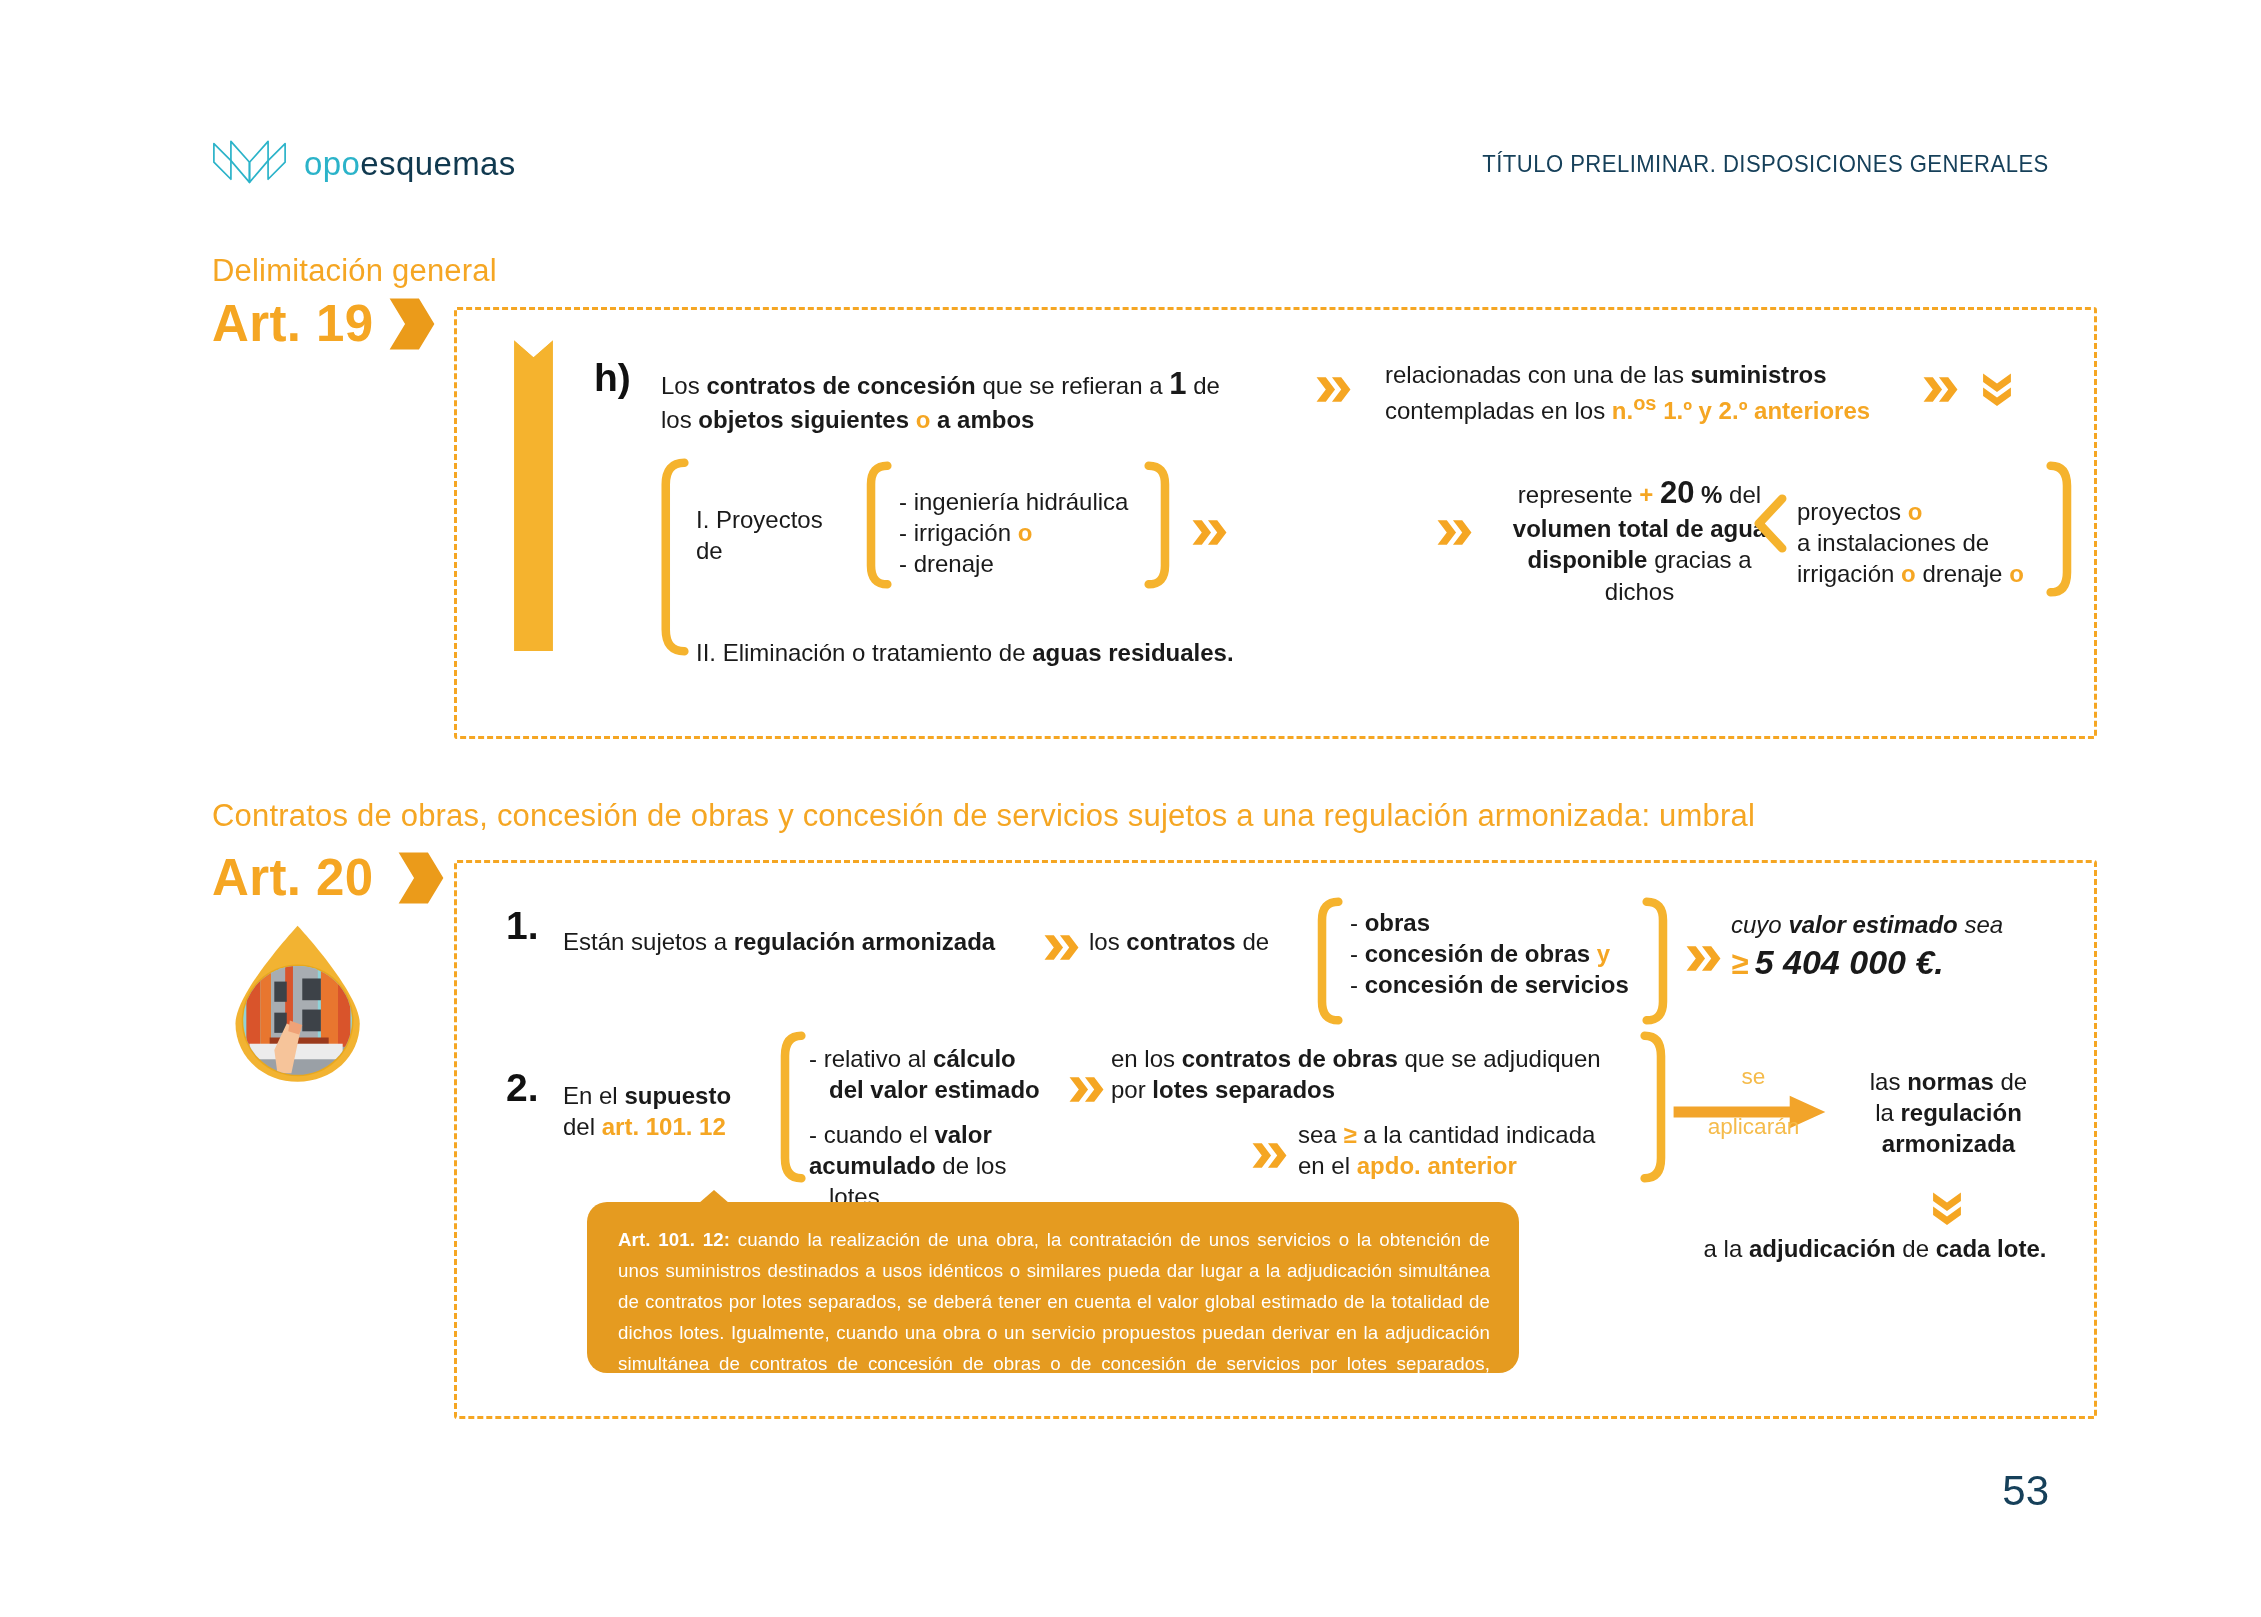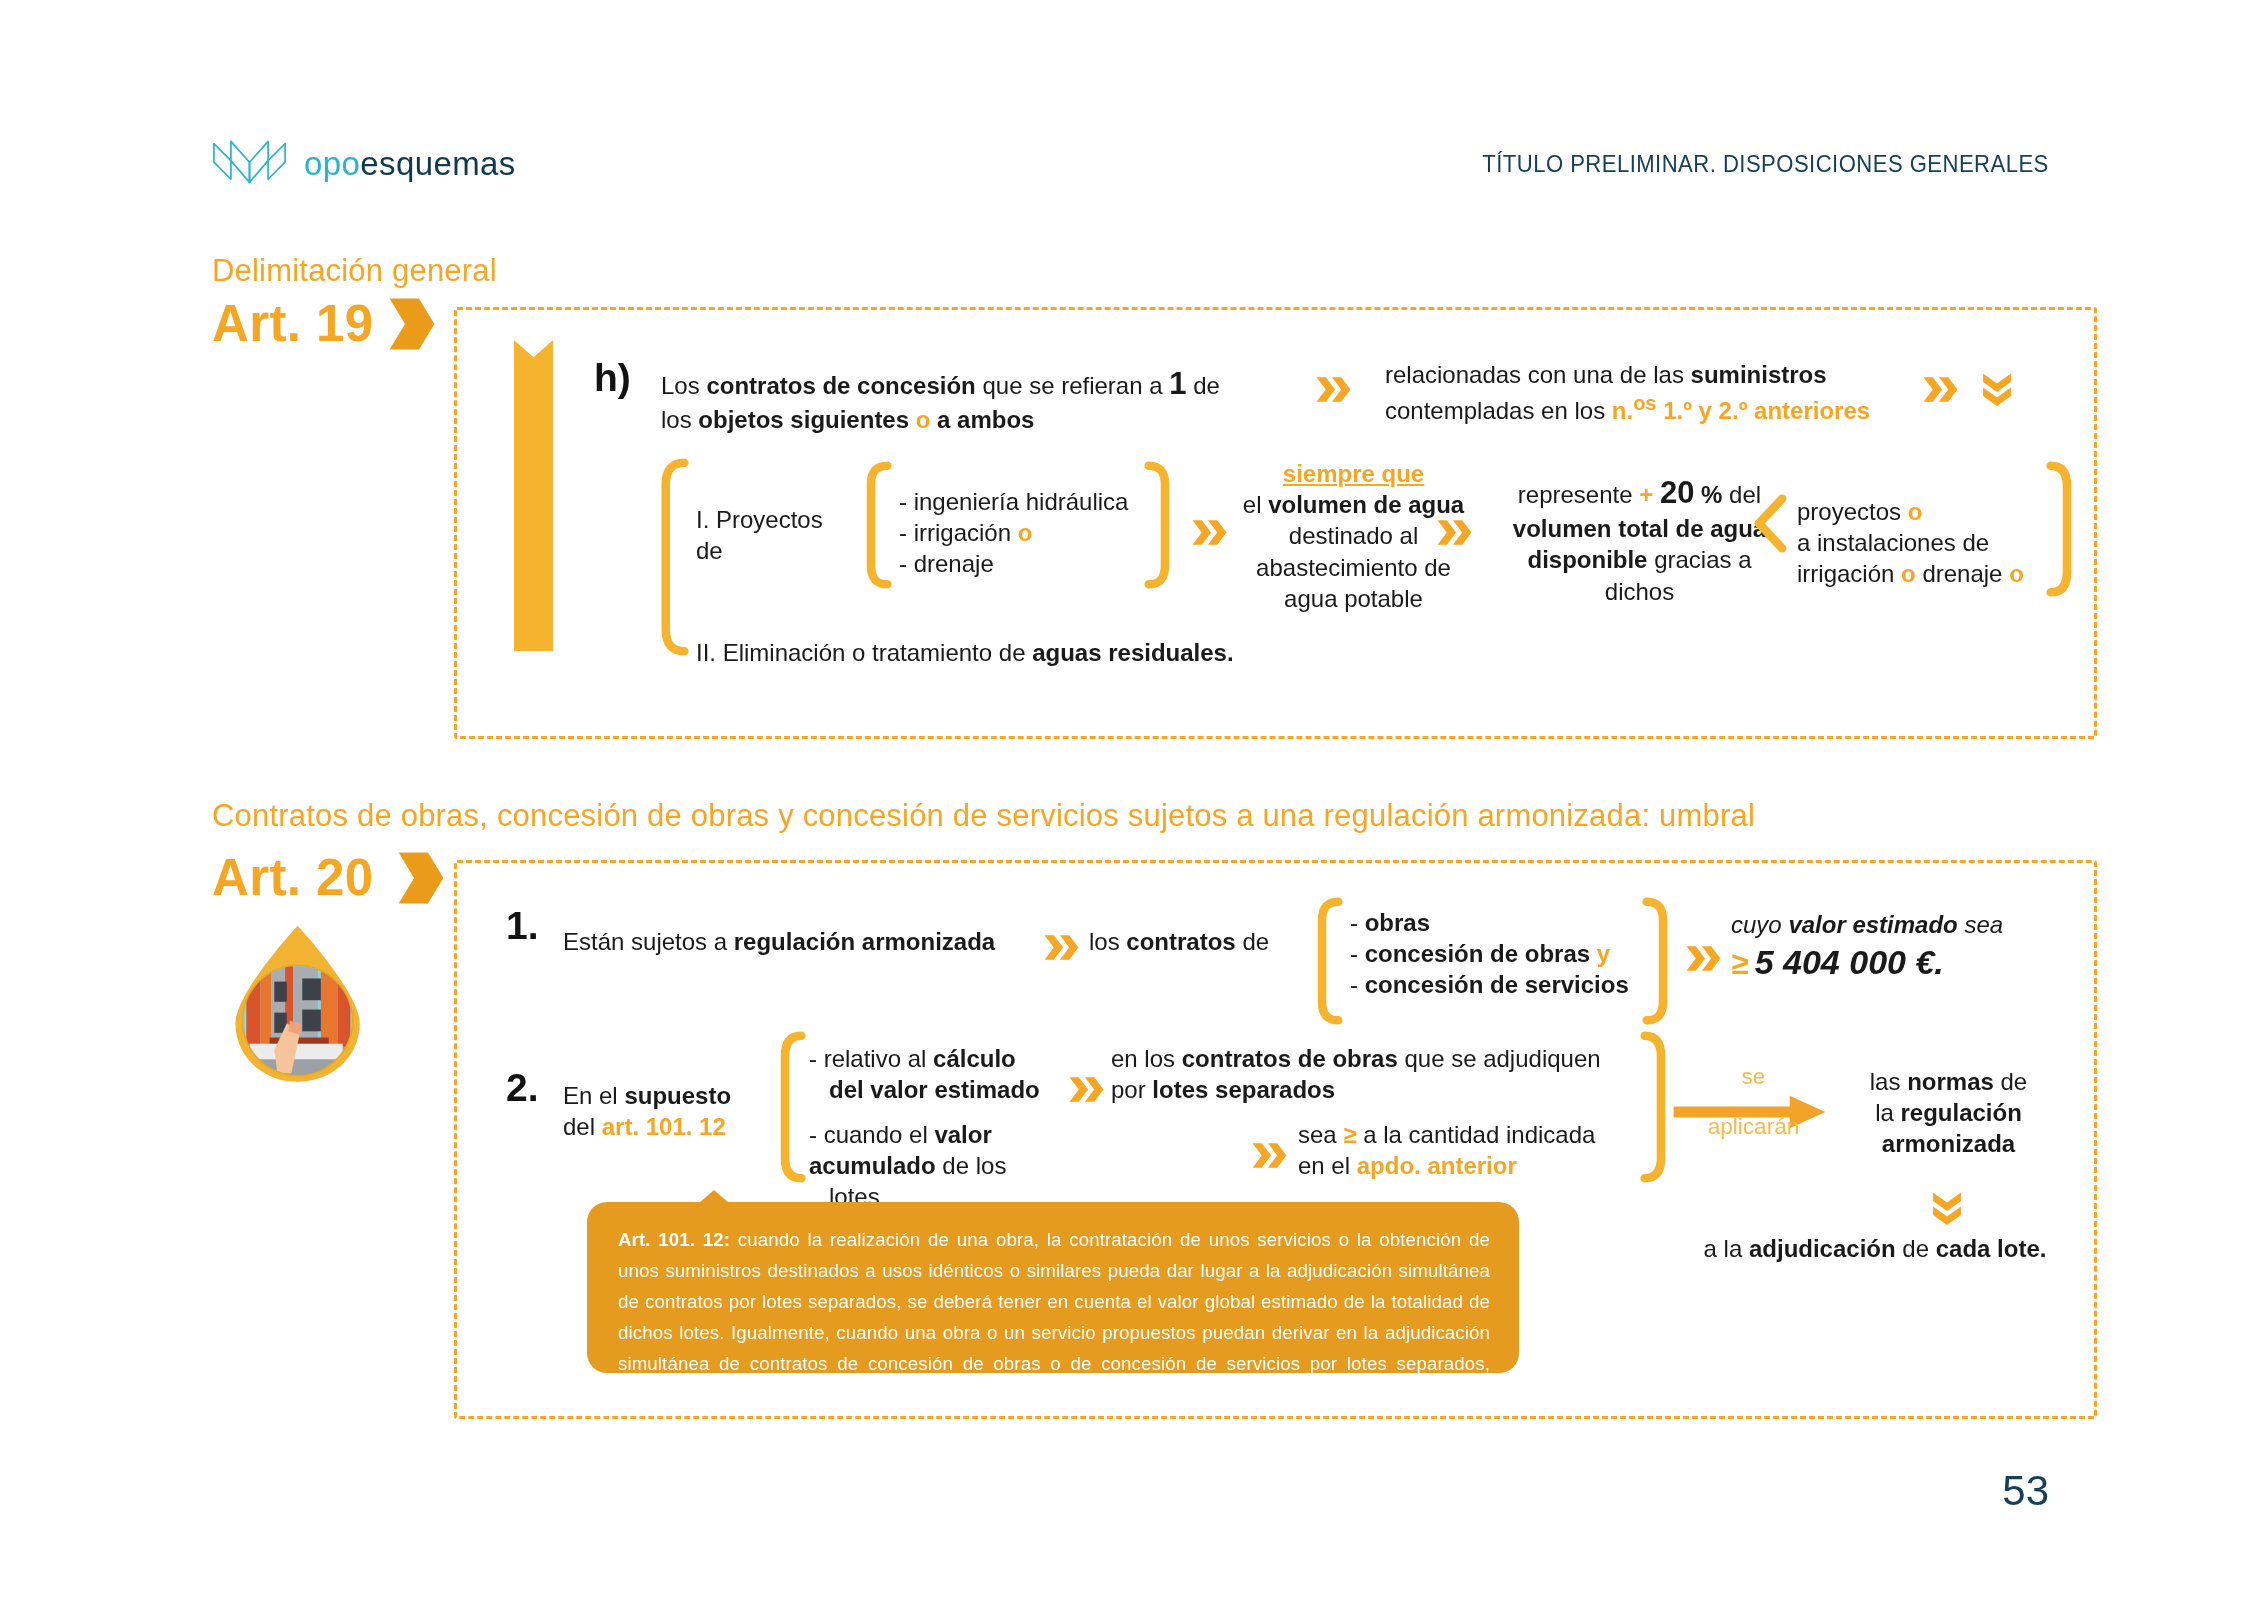--- a/index.html
+++ b/index.html
@@ -218,24 +218,20 @@
     <path d="M30 6 Q9 6 9 30 L9 135 Q9 159 30 159" fill="none" stroke="#f5b32e" stroke-width="11" stroke-linecap="round"></path>
   </svg>
   <div id="a19-sublist" class="txt">- ingeniería hidráulica<br>- irrigación <span class="or">o</span><br>- drenaje</div>
   <svg id="a19-subbracket2" viewBox="0 0 36 165">
     <path d="M6 6 Q27 6 27 30 L27 135 Q27 159 6 159" fill="none" stroke="#f5b32e" stroke-width="11" stroke-linecap="round"></path>
   </svg>
   <svg id="a19-ch3" viewBox="0 0 48 40">
     <path d="M2 4 L14 4 L26 20 L14 36 L2 36 L14 20 Z" fill="#f5a623"></path>
     <path d="M22 4 L34 4 L46 20 L34 36 L22 36 L34 20 Z" fill="#f5a623"></path>
   </svg>
-  <div id="a19-siempre">
-    <div class="txt" style="color:#f5a623;font-weight:bold;text-decoration:underline;">siempre que</div>
-    <div class="txt">el <b>volumen de agua</b> destinado al abastecimiento de agua potable</div>
-  </div>
   <svg id="a19-ch4" viewBox="0 0 48 40">
     <path d="M2 4 L14 4 L26 20 L14 36 L2 36 L14 20 Z" fill="#f5a623"></path>
     <path d="M22 4 L34 4 L46 20 L34 36 L22 36 L34 20 Z" fill="#f5a623"></path>
   </svg>
   <div id="a19-repr" class="txt">represente <span class="or">+</span> <b style="font-size:31px">20</b> <b>%</b> del <b>volumen total de agua disponible</b> gracias a dichos</div>
   <svg id="a19-lt" viewBox="0 0 46 76">
     <path d="M40 6 L10 38 L40 70" fill="none" stroke="#f5b32e" stroke-width="11" stroke-linecap="round" stroke-linejoin="round"></path>
   </svg>
   <div id="a19-proy" class="txt">proyectos <span class="or">o</span><br>a instalaciones de<br>irrigación <span class="or">o</span> drenaje <span class="or">o</span></div>
   <svg id="a19-rightbracket" viewBox="0 0 36 175">

